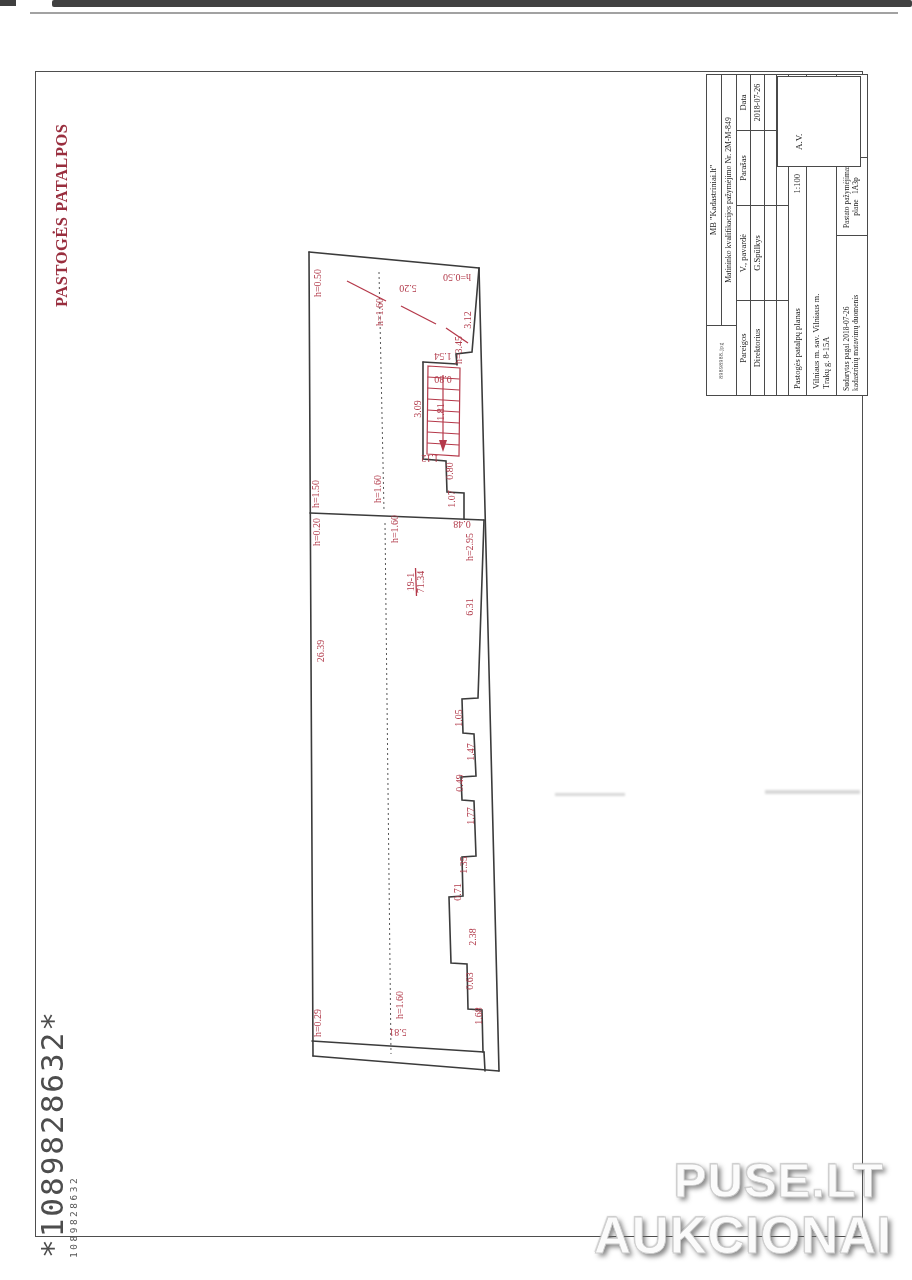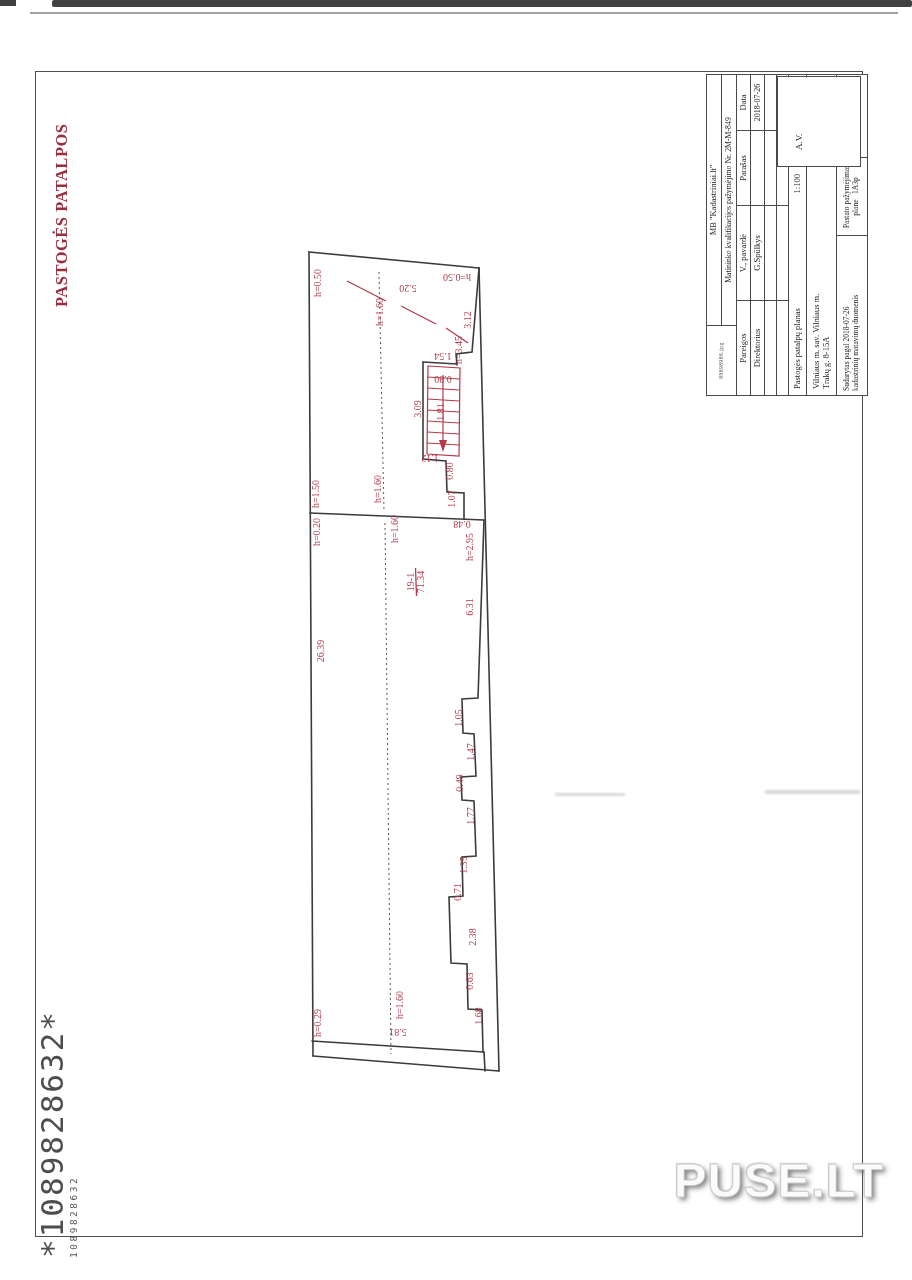--- a/index.html
+++ b/index.html
@@ -212,14 +212,15 @@
   </div>
 
   <div class="rotwrap" style="left:34px;top:958px;width:46px;height:300px;">
     <div class="rotin bigcode">*1089828632*</div>
   </div>
   <div class="rotwrap" style="left:68px;top:1098px;width:16px;height:160px;">
     <div class="rotin smallcode">1089828632</div>
   </div>
 
   <div class="wm" style="right:28px;top:1152px;font-size:49px;">PUSE.LT</div>
+  <div class="wm" style="right:20px;top:1206px;font-size:51px;">AUKCIONAI</div>
 
 </div>
 
 </body></html>

